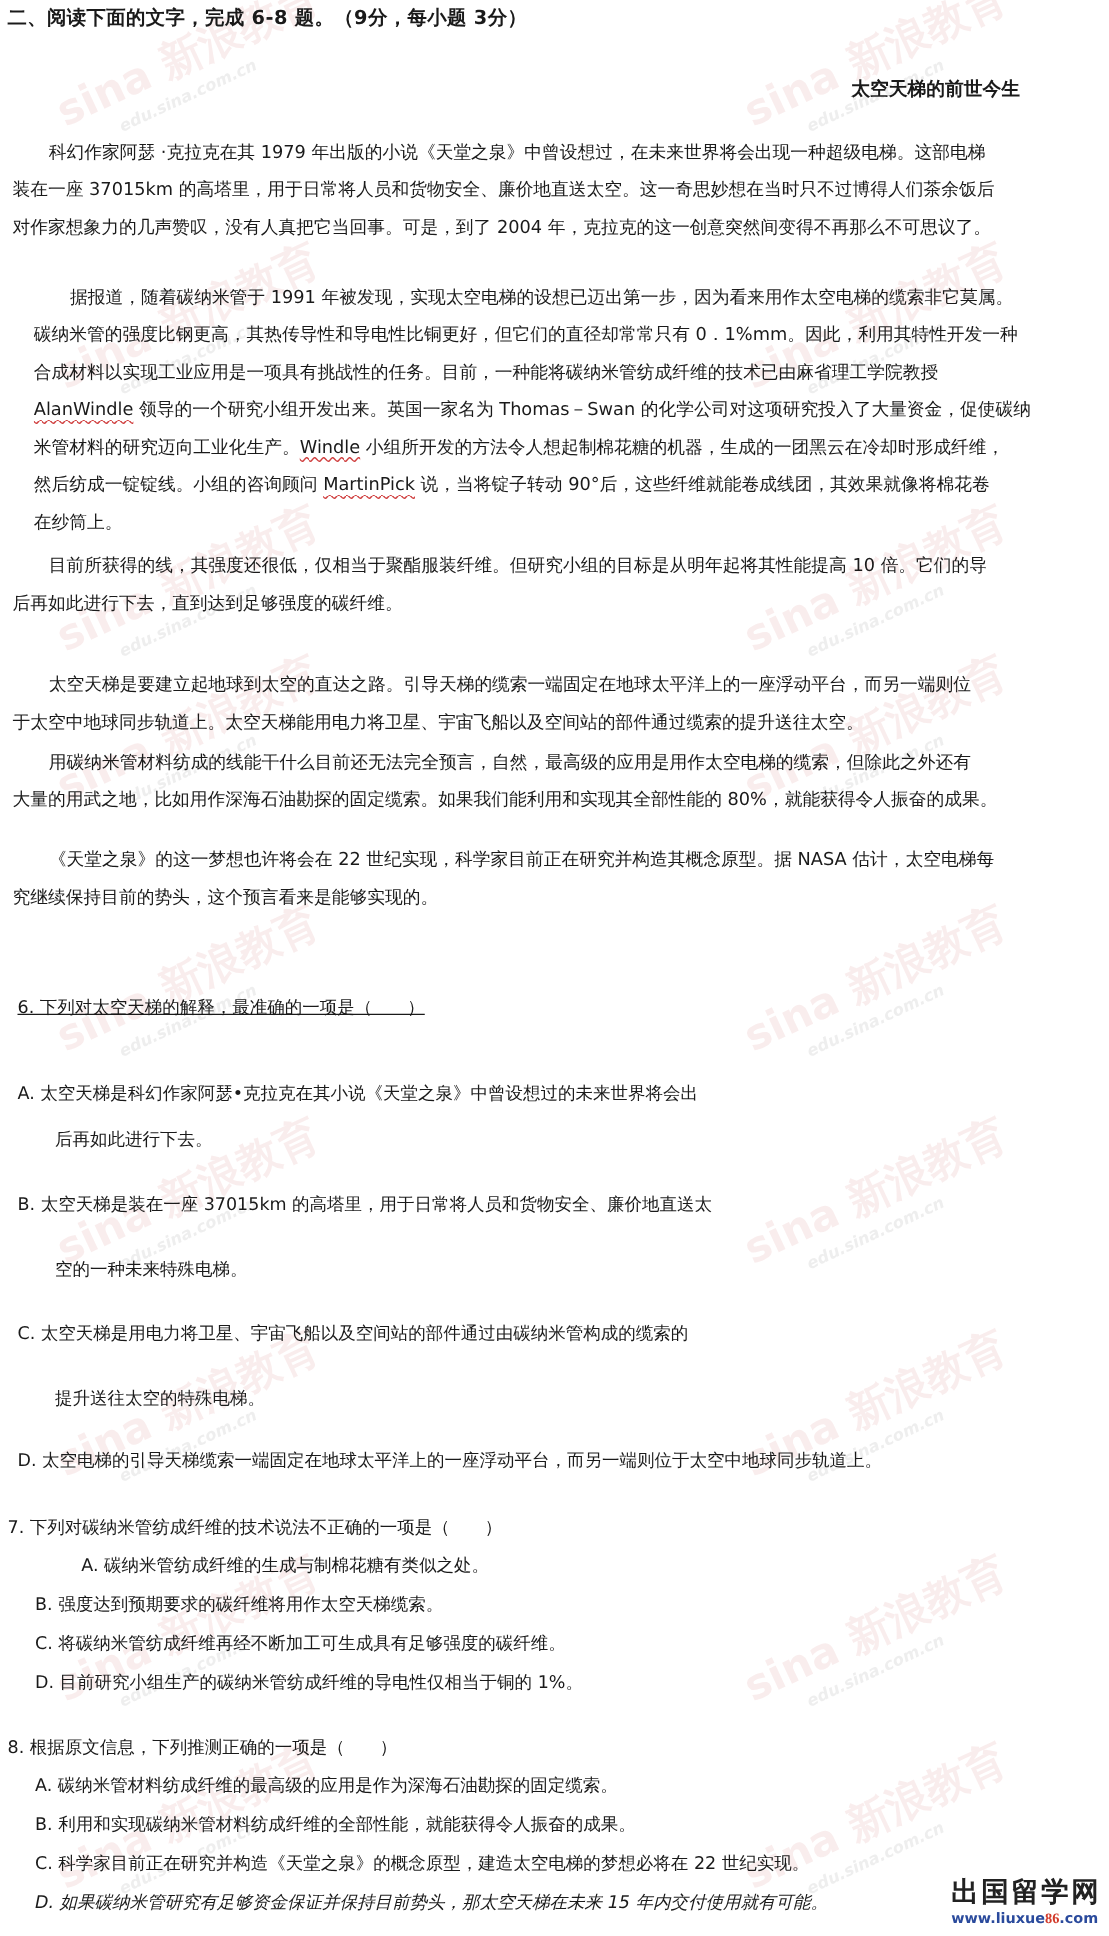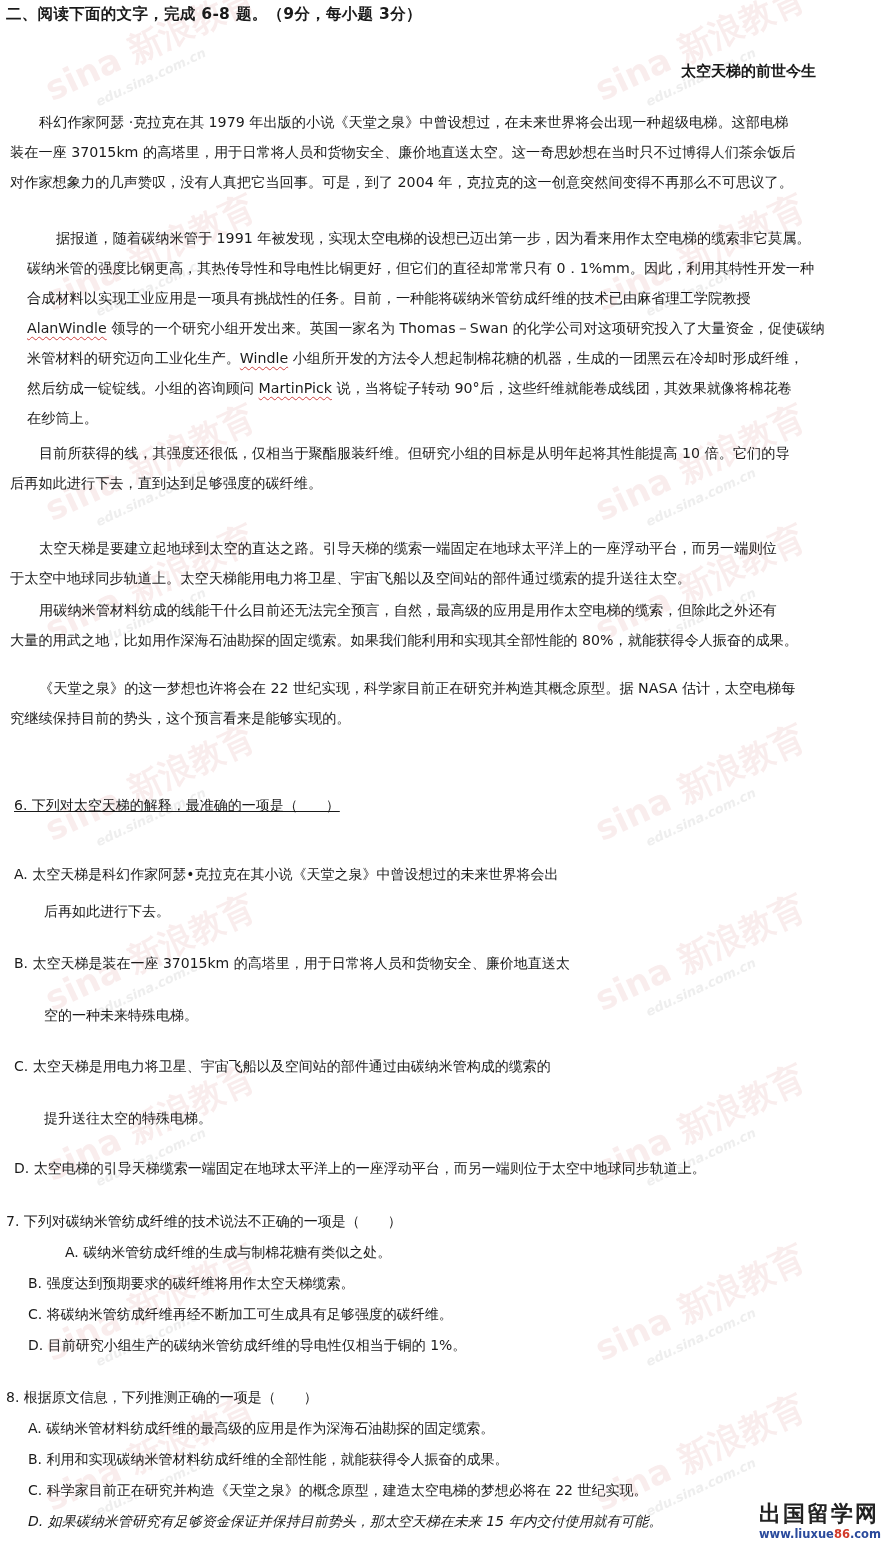--- a/index.html
+++ b/index.html
@@ -15,21 +15,21 @@
   .para .line { display: block; white-space: nowrap; overflow: hidden; }
   .indent { padding-left: 29px; }
   .wavy { text-decoration: underline wavy #d04040; text-decoration-thickness: 1px; text-underline-offset: 3px; }
   .q { position: absolute; font-size: 14px; white-space: nowrap; }
   .opt { position: absolute; font-size: 14px; white-space: nowrap; }
   .wm { position: absolute; color: rgba(200,80,80,0.10); font-weight: bold; transform: rotate(-25deg); pointer-events: none; font-size: 34px; white-space: nowrap; }
   .wm small { display: block; font-size: 13px; font-style: italic; margin-left: 40px; color: rgba(160,160,160,0.18); }
   .logo { position: absolute; right: 6px; bottom: 8px; }
   .logo .cn { font-size: 22px; font-weight: bold; color: #222; letter-spacing: 2px; font-family: "DejaVu Sans", sans-serif; }
   .logo .url { font-size: 11.5px; font-weight: bold; color: #2a4a9c; margin-top: -2px; }
-  .logo .url b { color: #d23a2a; }
+  .logo .url b { color: #d23a2a; font-family: Liberation Serif, serif; }
 </style>
 </head>
 <body>
 
 <div class="wm" style="left:40px;top:20px;"><span>sina 新浪教育</span><small>edu.sina.com.cn</small></div>
 <div class="wm" style="left:590px;top:20px;"><span>sina 新浪教育</span><small>edu.sina.com.cn</small></div>
 <div class="wm" style="left:40px;top:230px;"><span>sina 新浪教育</span><small>edu.sina.com.cn</small></div>
 <div class="wm" style="left:590px;top:230px;"><span>sina 新浪教育</span><small>edu.sina.com.cn</small></div>
 <div class="wm" style="left:40px;top:440px;"><span>sina 新浪教育</span><small>edu.sina.com.cn</small></div>
 <div class="wm" style="left:590px;top:440px;"><span>sina 新浪教育</span><small>edu.sina.com.cn</small></div>

